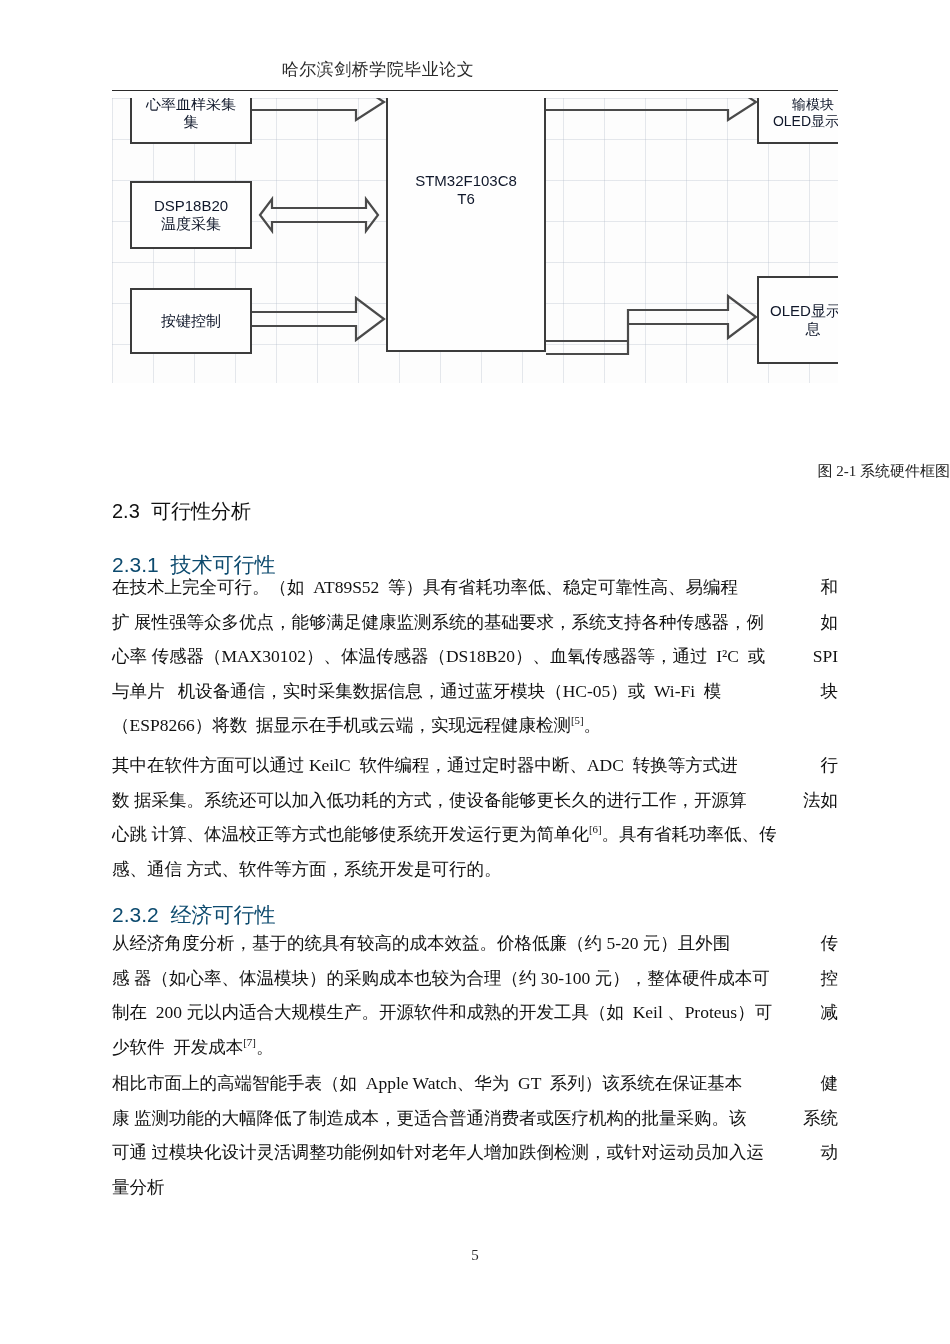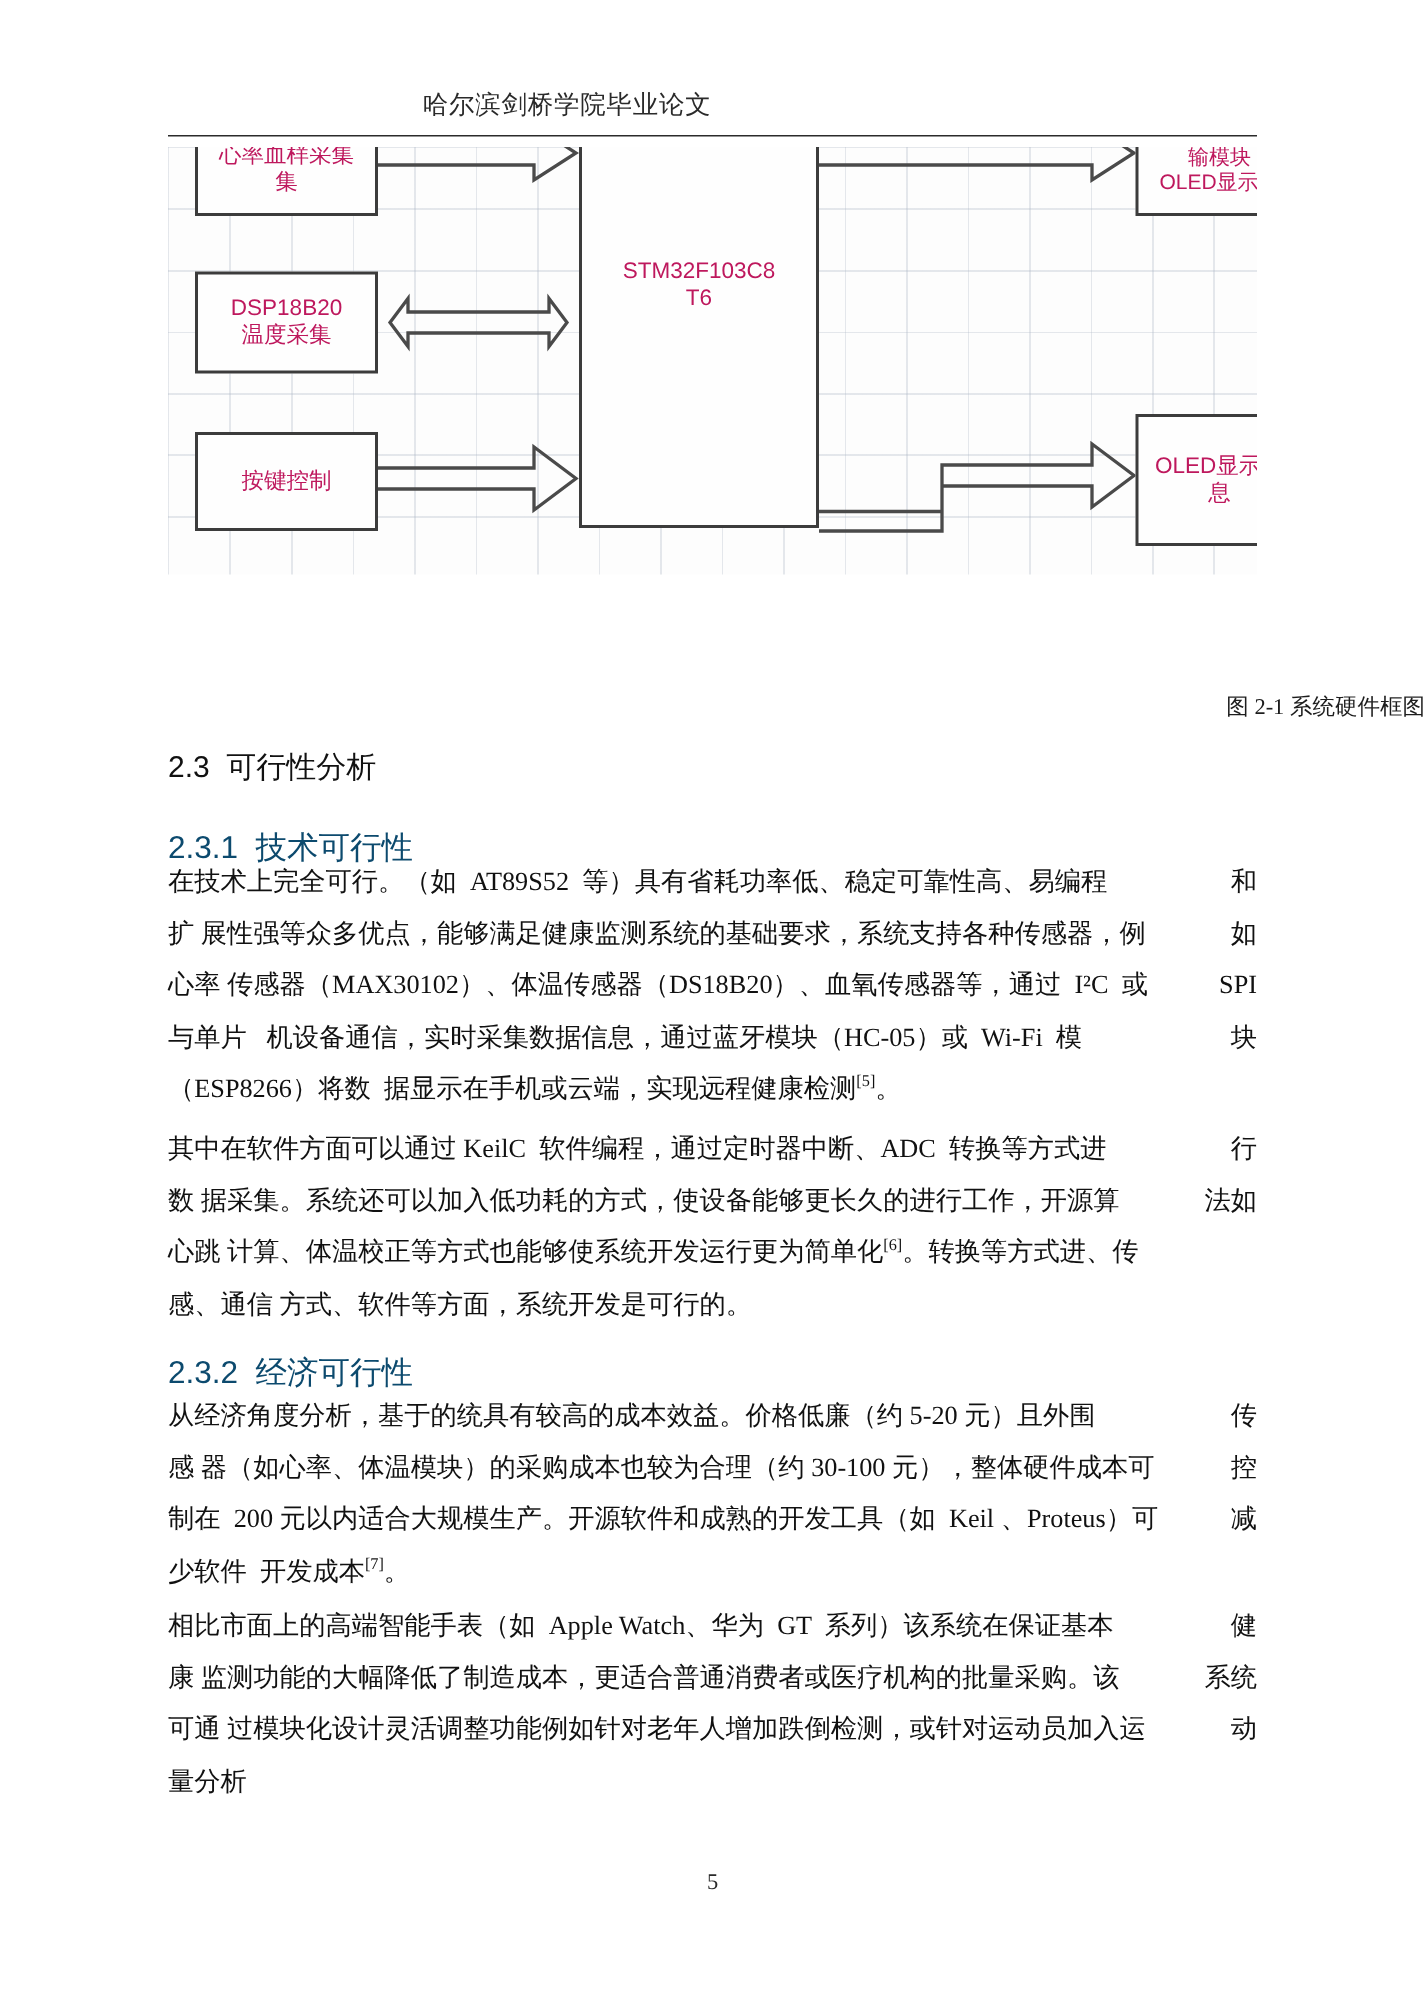--- a/index.html
+++ b/index.html
@@ -65,21 +65,21 @@
     border: 2px solid #3c3c3c;
     background: #fefefe;
     box-sizing: border-box;
     display: flex;
     align-items: center;
     justify-content: center;
     text-align: center;
     font-family: "Liberation Sans", "DejaVu Sans", sans-serif;
     font-size: 15px;
     line-height: 1.22;
-    color: #be185d;
+    color: #0f172a;
     padding: 2px 4px;
   }
   
   .blk-hr    { left: 18px;  top: -16px; width: 122px; height: 62px; font-size: 15px; }
   .blk-temp  { left: 18px;  top: 83px;  width: 122px; height: 68px; }
   .blk-key   { left: 18px;  top: 190px; width: 122px; height: 66px; }
   .blk-mcu   { left: 274px; top: -16px; width: 160px; height: 270px; align-items: flex-start; padding-top: 88px; }
   .blk-wifi  { left: 645px; top: -16px; width: 112px; height: 62px; font-size: 14px; }
   .blk-oled  { left: 645px; top: 178px; width: 112px; height: 88px; }
 
@@ -215,21 +215,21 @@
   <div class="para p1">
       <div class="line just"><span>在技术上完全可行。（如  AT89S52  等）具有省耗功率低、稳定可靠性高、易编程</span><span>和</span></div>
       <div class="line just"><span>扩 展性强等众多优点，能够满足健康监测系统的基础要求，系统支持各种传感器，例</span><span>如</span></div>
       <div class="line just"><span>心率 传感器（MAX30102）、体温传感器（DS18B20）、血氧传感器等，通过  I²C  或</span><span>SPI</span></div>
       <div class="line just"><span>与单片   机设备通信，实时采集数据信息，通过蓝牙模块（HC-05）或  Wi-Fi  模</span><span>块</span></div>
       <div class="line"><span>（ESP8266）将数  据显示在手机或云端，实现远程健康检测<sup>[5]</sup><span>。</span></span></div>
     </div>
   <div class="para p2">
       <div class="line just"><span>其中在软件方面可以通过 KeilC  软件编程，通过定时器中断、ADC  转换等方式进</span><span>行</span></div>
       <div class="line just"><span>数 据采集。系统还可以加入低功耗的方式，使设备能够更长久的进行工作，开源算</span><span>法如</span></div>
-      <div class="line"><span>心跳 计算、体温校正等方式也能够使系统开发运行更为简单化<sup>[6]</sup><span>。转换等方式进、传</span></span></div>
+      <div class="line"><span>心跳 计算、体温校正等方式也能够使系统开发运行更为简单化<sup>[6]</sup><span>。具有省耗功率低、传</span></span></div>
       <div class="line"><span>感、通信 方式、软件等方面，系统开发是可行的。</span></div>
     </div>
   <div class="para p3">
       <div class="line just"><span>从经济角度分析，基于的统具有较高的成本效益。价格低廉（约 5-20 元）且外围</span><span>传</span></div>
       <div class="line just"><span>感 器（如心率、体温模块）的采购成本也较为合理（约 30-100 元），整体硬件成本可</span><span>控</span></div>
       <div class="line just"><span>制在  200 元以内适合大规模生产。开源软件和成熟的开发工具（如  Keil 、Proteus）可</span><span>减</span></div>
       <div class="line"><span>少软件  开发成本<sup>[7]</sup><span>。</span></span></div>
     </div>
   <div class="para p4">
       <div class="line just"><span>相比市面上的高端智能手表（如  Apple Watch、华为  GT  系列）该系统在保证基本</span><span>健</span></div>

